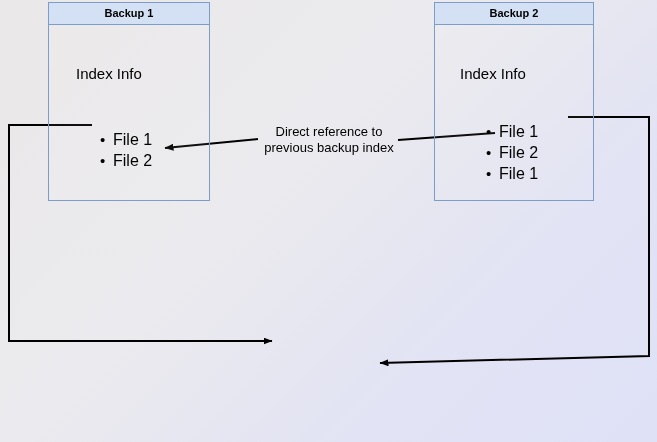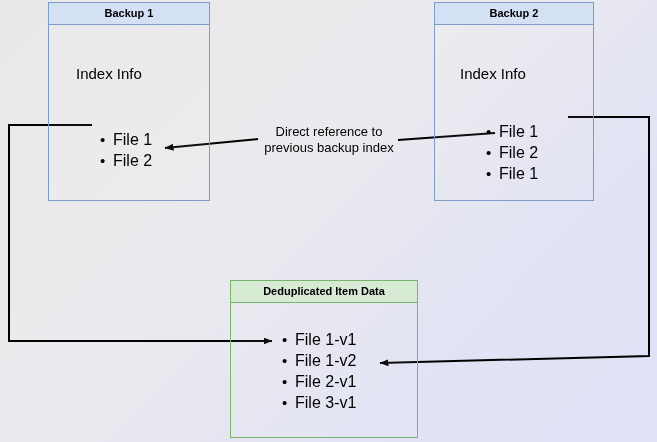--- a/index.html
+++ b/index.html
@@ -148,28 +148,17 @@
     <div class="box-body">
       <div class="index-info" style="left:25px; top:40px;">Index Info</div>
       <ul class="file-list" style="left:48px; top:96px;">
         <li>File 1</li>
         <li>File 2</li>
         <li>File 1</li>
       </ul>
     </div>
   </div>
 
-  <div class="box box-green" style="left:230px; top:280px; width:188px; height:158px;">
-    <div class="box-header">Deduplicated Item Data</div>
-    <div class="box-body">
-      <ul class="file-list" style="left:48px; top:26px;">
-        <li>File 1-v1</li>
-        <li>File 1-v2</li>
-        <li>File 2-v1</li>
-        <li>File 3-v1</li>
-      </ul>
-    </div>
-  </div>
 
   <div class="caption" style="left:254px; top:124px; width:150px;">Direct reference to
 previous backup index</div>
 
 </div>
 
 </body></html>

